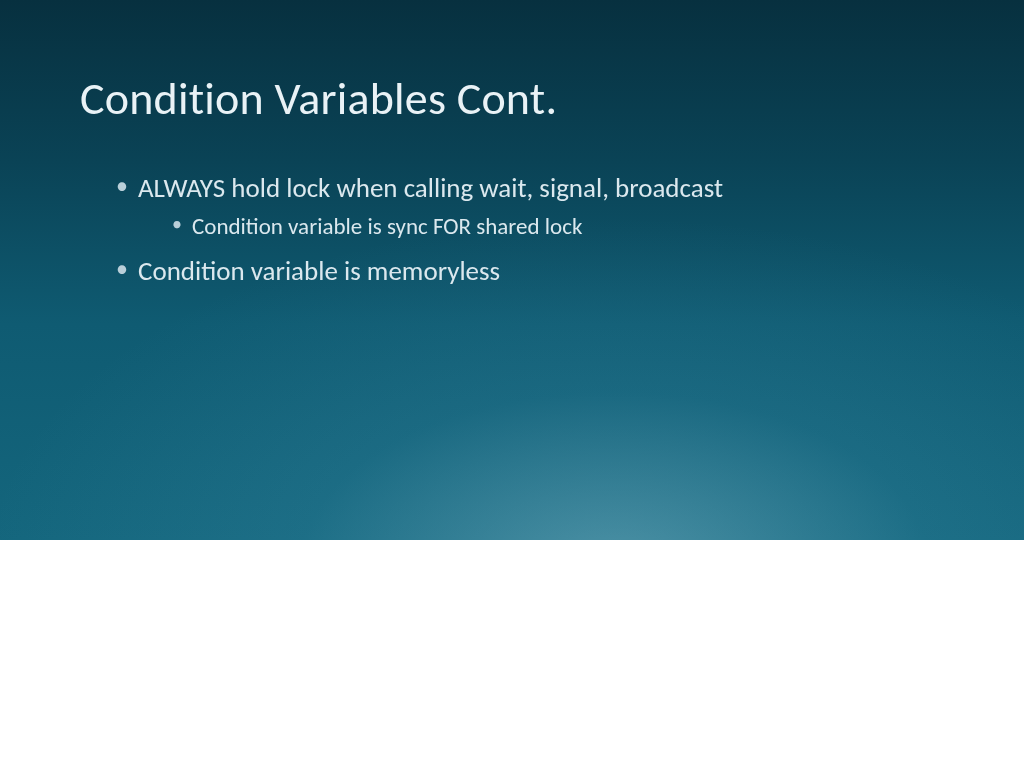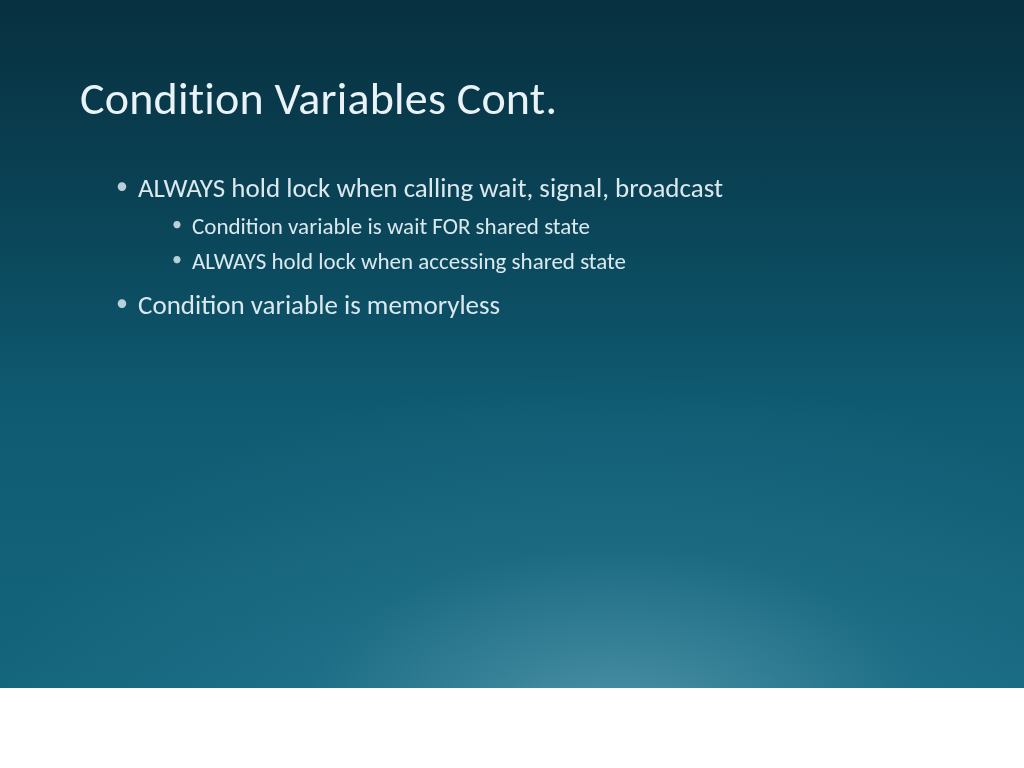--- a/index.html
+++ b/index.html
@@ -5,21 +5,21 @@
   html, body {
     margin: 0;
     padding: 0;
     width: 1024px;
     height: 768px;
     overflow: hidden;
     font-family: "Segoe UI", "Calibri", "Helvetica Neue", Arial, sans-serif;
   }
   .slide {
     width: 1024px;
-    height: 688px;
+    height: 540px;
     background:
       radial-gradient(ellipse 900px 500px at 60% 105%,
         rgba(180,225,240,0.35) 0%,
         rgba(80,160,190,0.15) 35%,
         rgba(0,0,0,0) 70%),
       linear-gradient(180deg, #07303f 0%, #0a4356 30%, #0f5b72 60%, #14667d 100%);
     box-sizing: border-box;
     padding: 70px 80px 40px 80px;
     color: #dbe8ee;
     position: relative;
@@ -77,21 +77,20 @@
 </head>
 <body>
 
 <div class="slide">
   <h1 class="title">Condition Variables Cont.</h1>
 
   <ul class="top">
     <li>
       <span>ALWAYS hold lock when calling wait, signal, broadcast</span>
       <ul class="sub">
-        <li>Condition variable is wait FOR shared state</li>
-        <li>ALWAYS hold lock when accessing shared state</li>
+        <li>Condition variable is sync FOR shared lock</li>
       </ul>
     </li>
     <li>
       <span>Condition variable is memoryless</span>
     </li>
   </ul>
 </div>
 
 </body></html>

